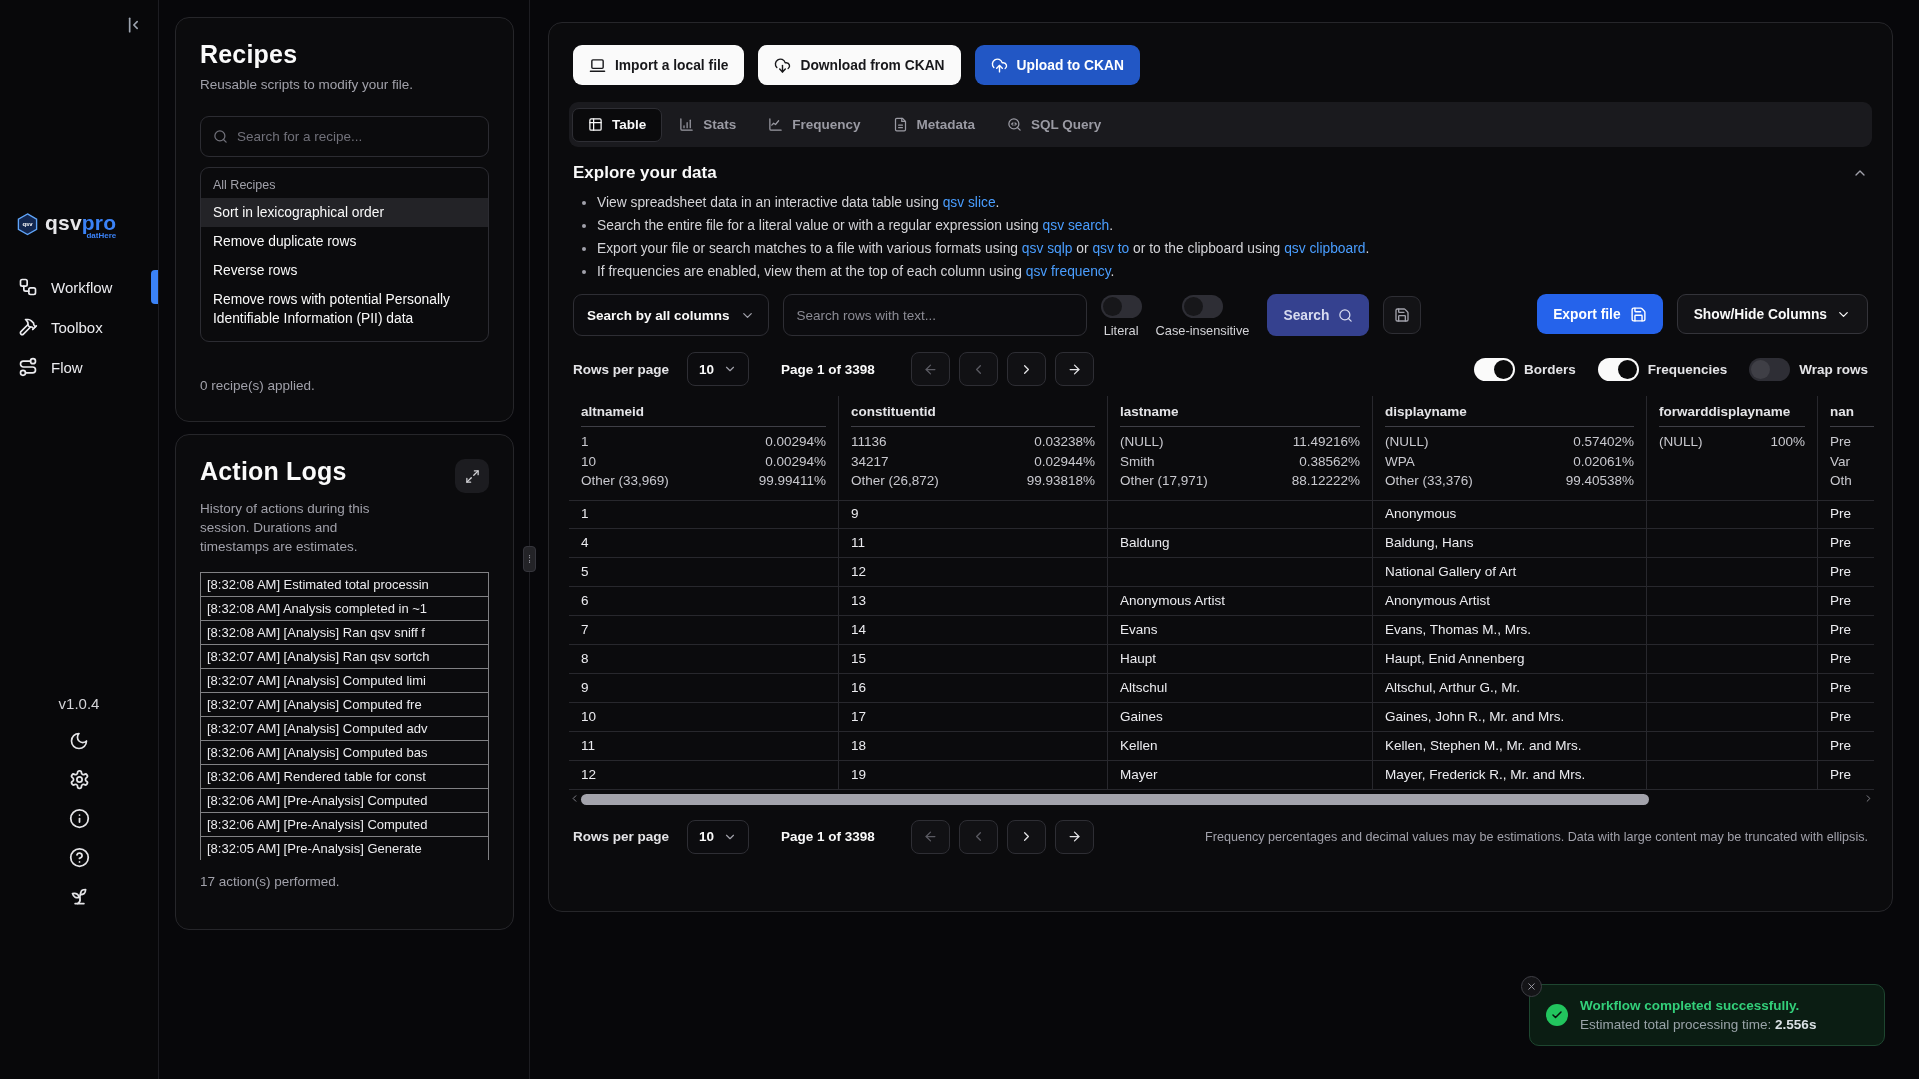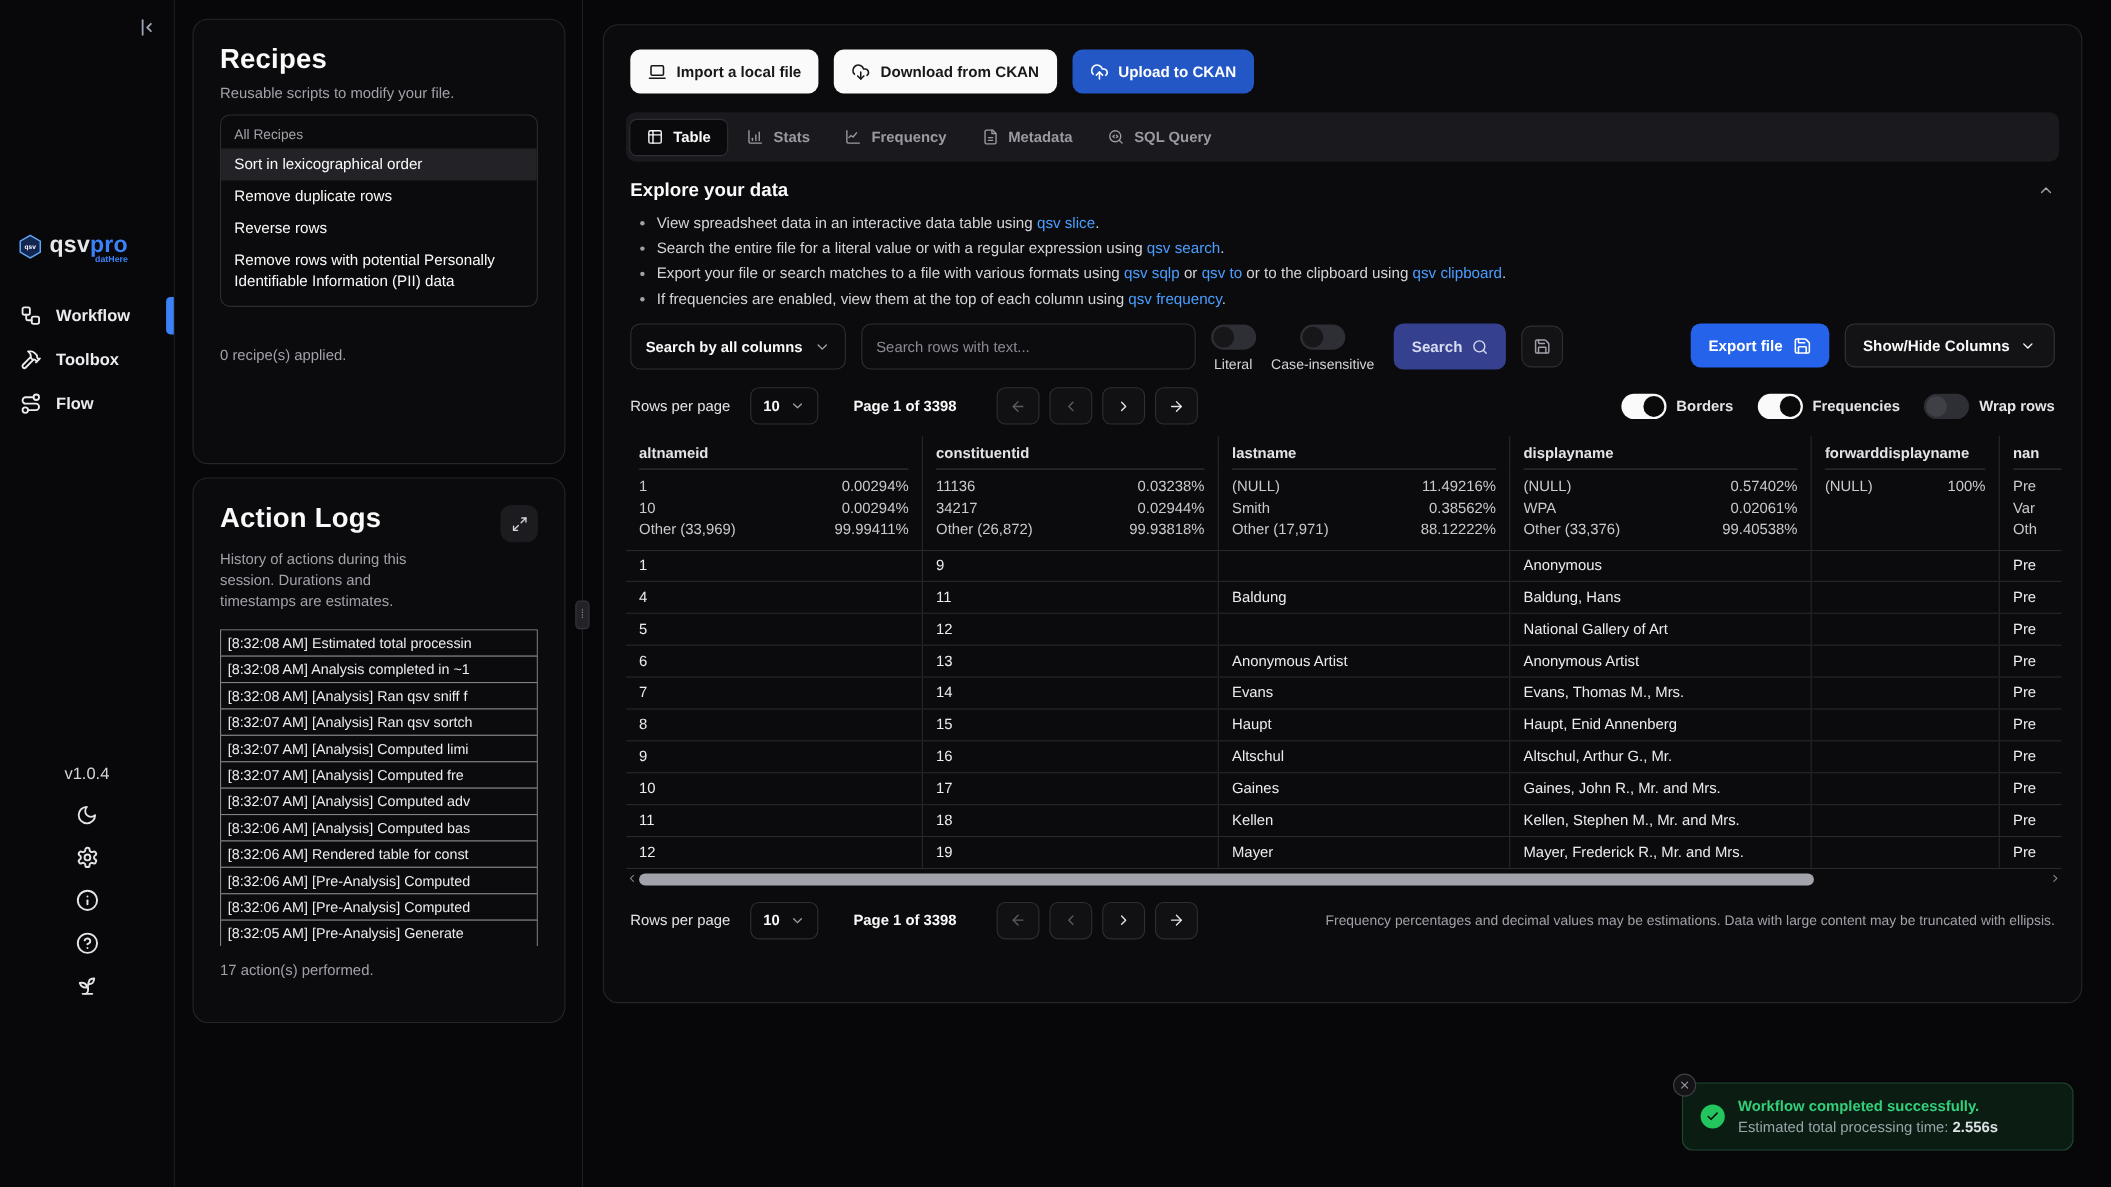--- a/index.html
+++ b/index.html
@@ -9,21 +9,21 @@
   .ic{fill:none;stroke:currentColor;stroke-width:2;stroke-linecap:round;stroke-linejoin:round;flex:none;display:block}
 
   
   .sidebar{position:absolute;left:0;top:0;width:159px;height:100%;background:#08080a;border-right:1px solid #1d1d22}
   .collapse-btn{position:absolute;top:12px;right:12px;color:#9ca3af;cursor:pointer;width:26px;height:26px;display:flex;align-items:center;justify-content:center}
   .logo{position:absolute;top:212px;left:16px;display:flex;align-items:flex-start;gap:6px}
   .logo-text{font-size:21px;font-weight:700;letter-spacing:.2px;line-height:22px}
   .logo-text .pro{color:#3b82f6}
   .logo-sub{display:block;font-size:8px;color:#3b82f6;text-align:right;margin-top:-3px;font-weight:700}
   .nav{position:absolute;top:267px;left:0;width:100%}
-  .nav-item{position:relative;height:40px;display:flex;align-items:center;gap:13px;padding-left:18px;font-size:15px;font-weight:700;color:#ececf0;cursor:pointer}
+  .nav-item{position:relative;height:40px;display:flex;align-items:center;gap:13px;padding-left:18px;font-size:15px;font-weight:400;color:#ececf0;cursor:pointer}
   .nav-item .abar{position:absolute;right:0;top:3px;width:7px;height:34px;background:#3b82f6;border-radius:4px 0 0 4px}
   .side-footer{position:absolute;top:695px;left:0;width:100%;display:flex;flex-direction:column;align-items:center;gap:18px;color:#d4d4d8}
   .version{font-size:15px;color:#d4d4d8}
   .side-footer .fbtn{color:#e4e4e7;cursor:pointer;height:21px;display:flex;align-items:center;justify-content:center}
 
   
   .panelcol{position:absolute;left:160px;top:0;width:370px;height:100%;border-right:1px solid #1d1d22}
   .grip{position:absolute;left:-7px;top:546px;width:13px;height:26px;background:#232327;border:1px solid #35353c;border-radius:4px;color:#8a8a93;font-size:11px;display:flex;align-items:center;justify-content:center;cursor:col-resize;z-index:5}
   .card{background:#0b0b0d;border:1px solid #26262a;border-radius:14px}
   .recipes-card{position:absolute;left:15px;top:17px;width:339px;height:405px;padding:22px 24px}
@@ -82,21 +82,21 @@
   .toggle .knob{position:absolute;top:2px;left:2px;width:19px;height:19px;border-radius:50%;background:#17171a}
   .toggle.on{background:#fafafa}
   .toggle.on .knob{left:auto;right:2px;background:#0a0a0b}
   .toggle.off-light .knob{background:#3f3f46}
   .btn-search{background:#35418f;color:#d7dbef;height:42px;margin-left:4px}
   .icon-btn{width:38px;height:38px;border:1px solid #2e2e34;border-radius:9px;background:#131316;color:#a1a1aa;display:flex;align-items:center;justify-content:center;cursor:pointer;margin-top:2px}
   .spacer{flex:1}
 
   .pager-row{margin-top:14px;display:flex;align-items:center;padding:0 4px}
   .pager{display:flex;align-items:center;gap:10px}
-  .pager .plabel{font-size:13.5px;font-weight:400;color:#e4e4e7;white-space:nowrap}
+  .pager .plabel{font-size:13.5px;font-weight:700;color:#e4e4e7;white-space:nowrap}
   .mini-sel{height:34px;border:1px solid #2e2e34;border-radius:8px;background:#0c0c0f;display:flex;align-items:center;gap:9px;padding:0 11px;font-size:13.5px;font-weight:600;color:#fafafa;cursor:pointer;margin:0 8px}
   .mini-sel .ic{color:#a1a1aa}
   .pageinfo{font-size:13.5px;font-weight:700;color:#fafafa;margin:0 14px;white-space:nowrap}
   .pbtns{display:flex;gap:9px;margin-left:12px}
   .pbtn{width:39px;height:34px;border:1px solid #2e2e34;border-radius:8px;background:#111114;color:#e4e4e7;display:flex;align-items:center;justify-content:center;cursor:pointer}
   .pbtn.dis{color:#5b5b63}
   .view-toggles{display:flex;align-items:center;gap:22px;margin-left:auto}
   .vt{display:flex;align-items:center;gap:9px}
   .vt .lbl{font-size:13.5px;font-weight:600;color:#e4e4e7;white-space:nowrap}
 
@@ -226,20 +226,29 @@
             </svg>
           </span>
         </div>
     </div>
   </aside>
 
   <section class="panelcol">
     <div class="card recipes-card">
       <div class="card-title">Recipes</div>
       <div class="card-sub">Reusable scripts to modify your file.</div>
+      <div class="recipe-search">
+        <span>
+            <svg viewBox="0 0 24 24" class="ic" width="15" height="15">
+              <circle cx="11" cy="11" r="8"></circle>
+              <path d="m21 21-4.3-4.3"></path>
+            </svg>
+          </span>
+        <input placeholder="Search for a recipe..." style="">
+      </div>
       <div class="recipe-list">
         <div class="recipe-group">All Recipes</div>
         <div id="recipe-items">
             <div class="recipe-item sel">Sort in lexicographical order</div>
             <div class="recipe-item">Remove duplicate rows</div>
             <div class="recipe-item">Reverse rows</div>
             <div class="recipe-item">Remove rows with potential Personally Identifiable Information (PII) data</div>
           </div>
       </div>
       <div class="applied-note">0 recipe(s) applied.</div>

